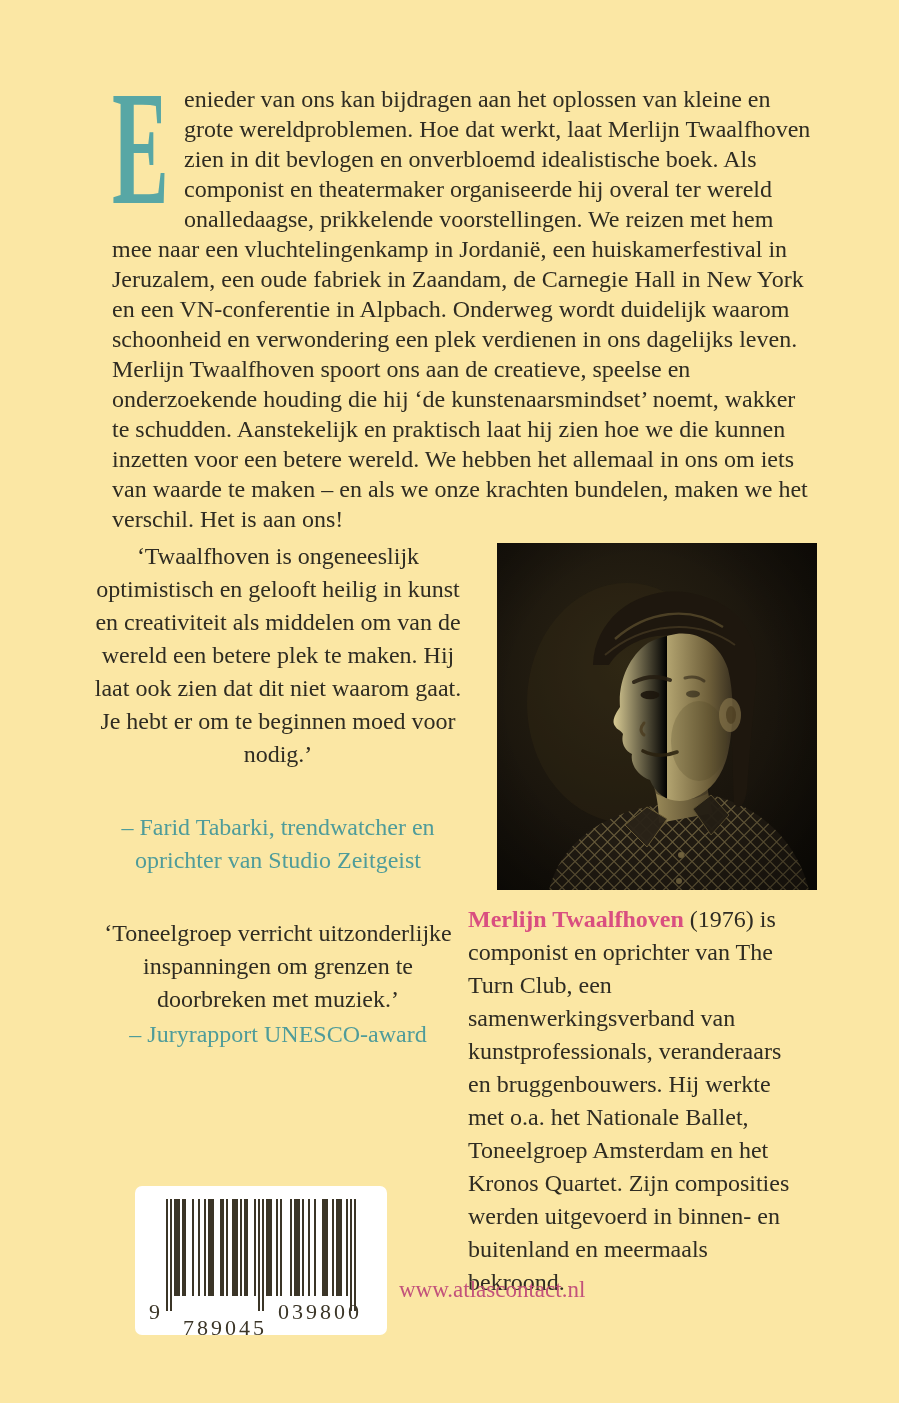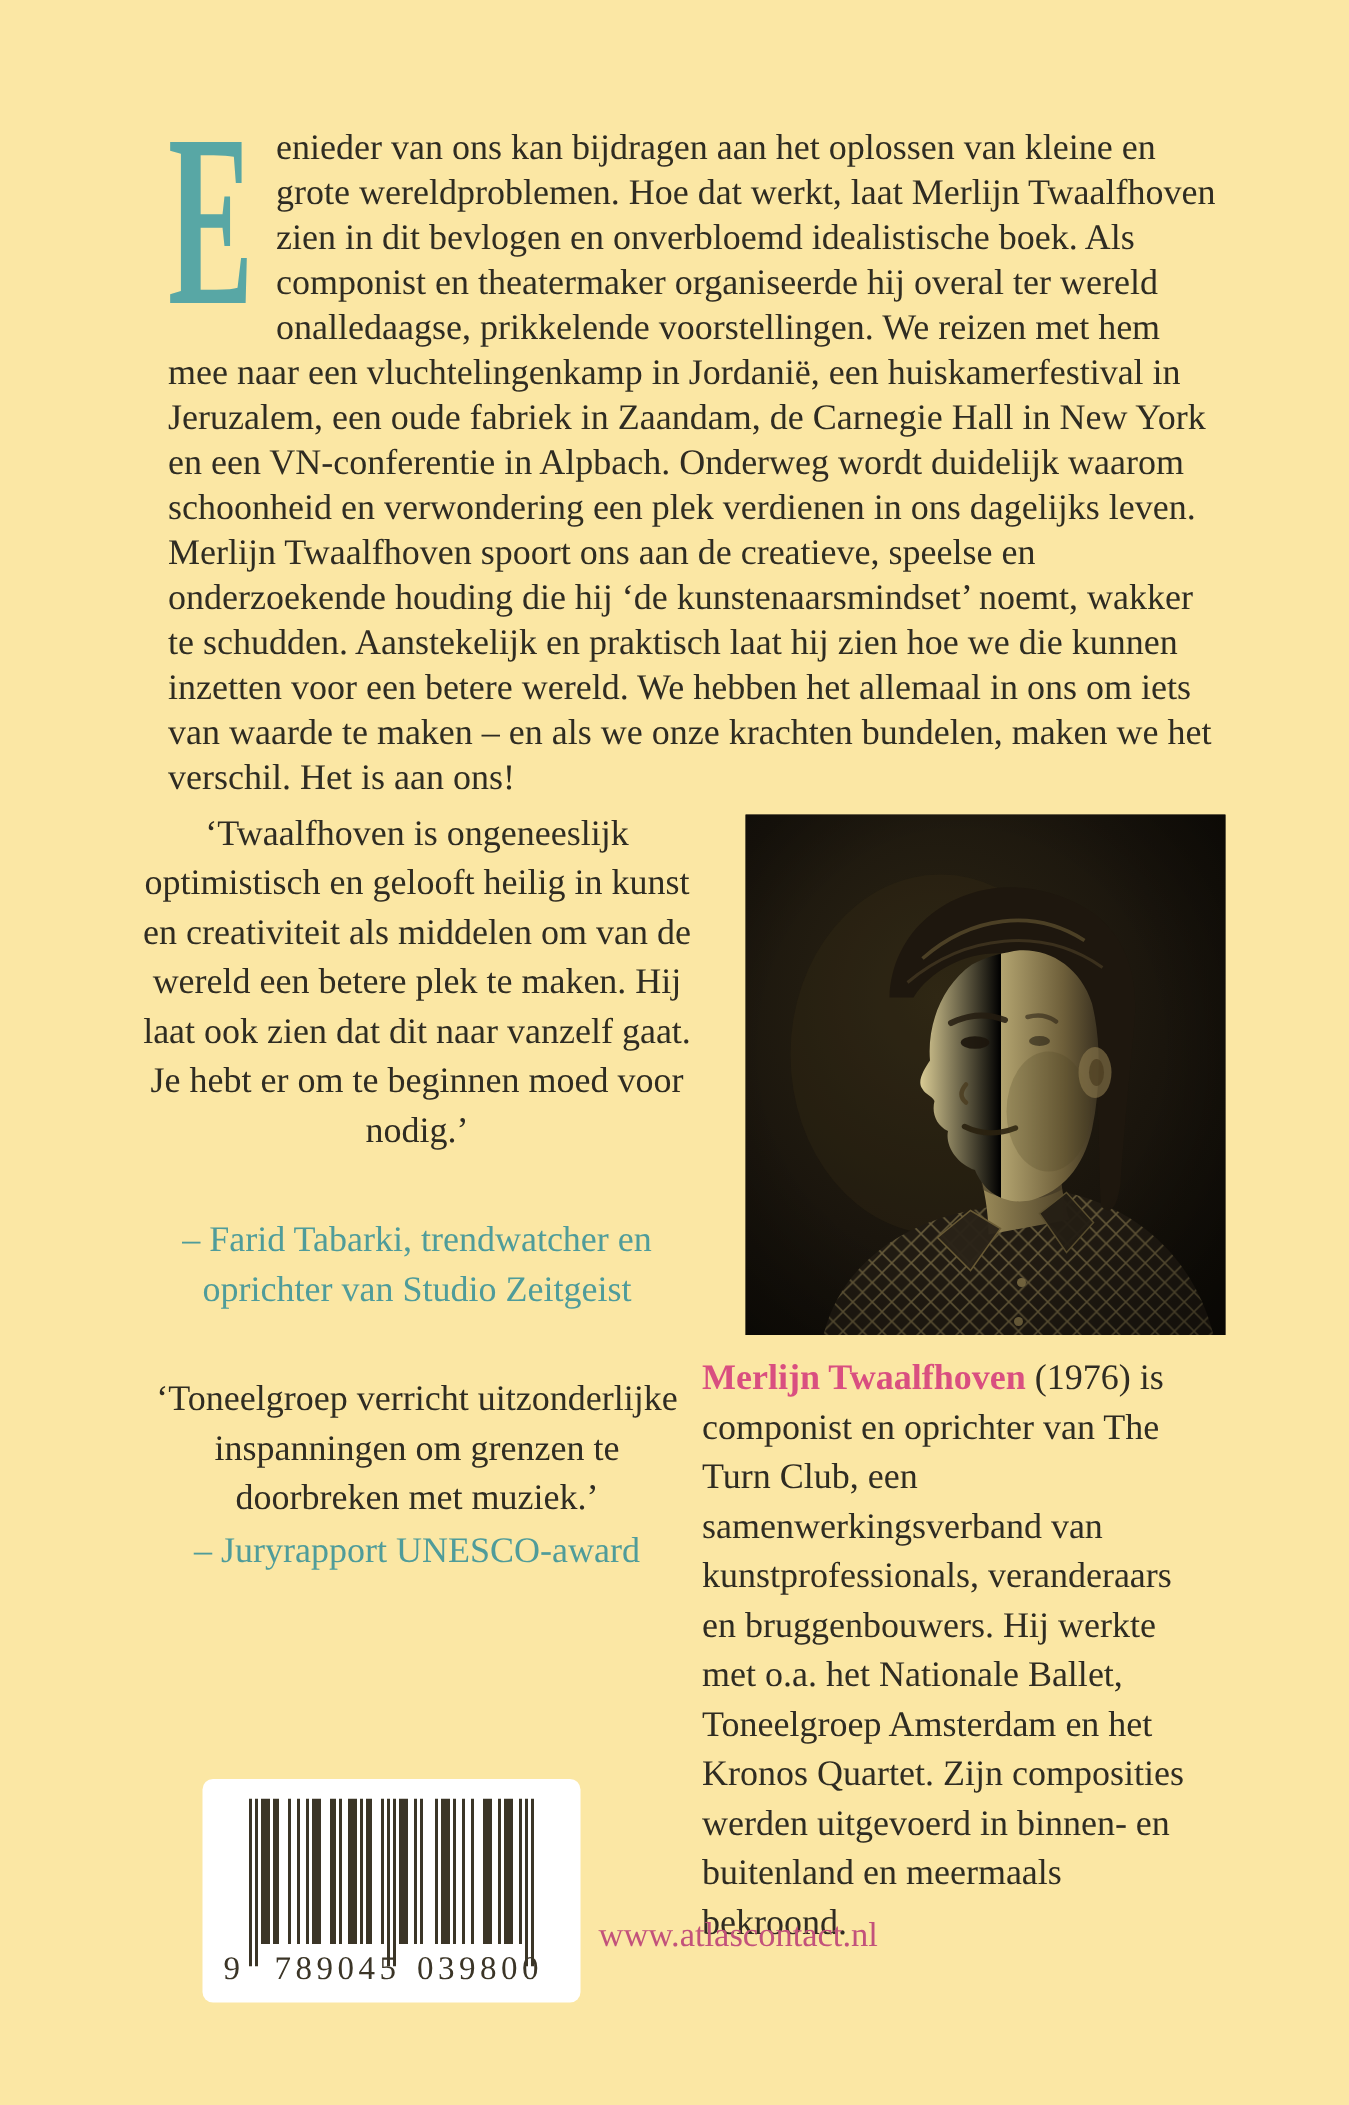--- a/index.html
+++ b/index.html
@@ -77,21 +77,21 @@
   .barcode svg{
     position:absolute;left:31px;top:13px;width:190px;height:112px;
     fill:var(--bar);
   }
   .barcode .digits{
     position:absolute;left:0;top:113px;width:252px;height:30px;
     color:var(--bar);font-size:22px;
   }
   .digits span{position:absolute;white-space:nowrap;}
   .digit-lead{left:14px;top:0;}
-  .digit-g1{left:48px;top:0;letter-spacing:3px;}
+  .digit-g1{left:48px;top:16px;letter-spacing:3px;}
   .digit-g2{left:143px;top:0;letter-spacing:3px;}
 
   
   .links{
     position:absolute;right:80px;top:1272px;width:420px;
     font-size:23px;line-height:35px;
     color:var(--pink-soft);
   }
   .links div{white-space:nowrap;}
 </style>
@@ -103,21 +103,21 @@
   <p class="blurb">
     <span class="dropcap">
         <span>E</span>
       </span>
     <span>enieder van ons kan bijdragen aan het oplossen van kleine en grote wereldproblemen. Hoe dat werkt, laat Merlijn Twaalfhoven zien in dit bevlogen en onverbloemd idealistische boek. Als componist en theatermaker organiseerde hij overal ter wereld onalledaagse, prikkelende voorstellingen. We reizen met hem mee naar een vluchtelingenkamp in Jordanië, een huiskamerfestival in Jeruzalem, een oude fabriek in Zaandam, de Carnegie Hall in New York en een VN-conferentie in Alpbach. Onderweg wordt duidelijk waarom schoonheid en verwondering een plek verdienen in ons dagelijks leven. Merlijn Twaalfhoven spoort ons aan de creatieve, speelse en onderzoekende houding die hij ‘de kunstenaarsmindset’ noemt, wakker te schudden. Aanstekelijk en praktisch laat hij zien hoe we die kunnen inzetten voor een betere wereld. We hebben het allemaal in ons om iets van waarde te maken – en als we onze krachten bundelen, maken we het verschil. Het is aan ons!</span>
   </p>
 
   <section class="quotes">
 
     <blockquote class="quote">
-      <p>‘Twaalfhoven is ongeneeslijk optimistisch en gelooft heilig in kunst en creativiteit als middelen om van de wereld een betere plek te maken. Hij laat ook zien dat dit naar vanzelf gaat. Je hebt er om te beginnen moed voor nodig.’</p>
+      <p>‘Twaalfhoven is ongeneeslijk optimistisch en gelooft heilig in kunst en creativiteit als middelen om van de wereld een betere plek te maken. Hij laat ook zien dat dit niet waarom gaat. Je hebt er om te beginnen moed voor nodig.’</p>
     </blockquote>
 
     <blockquote class="quote">
       <div class="attribution">– Farid Tabarki, trendwatcher en oprichter van Studio Zeitgeist</div>
     </blockquote>
 
     <blockquote class="quote">
       <p>‘Toneelgroep verricht uitzonderlijke inspanningen om grenzen te doorbreken met muziek.’</p>
       <div class="attribution">– Juryrapport UNESCO-award</div>
     </blockquote>

